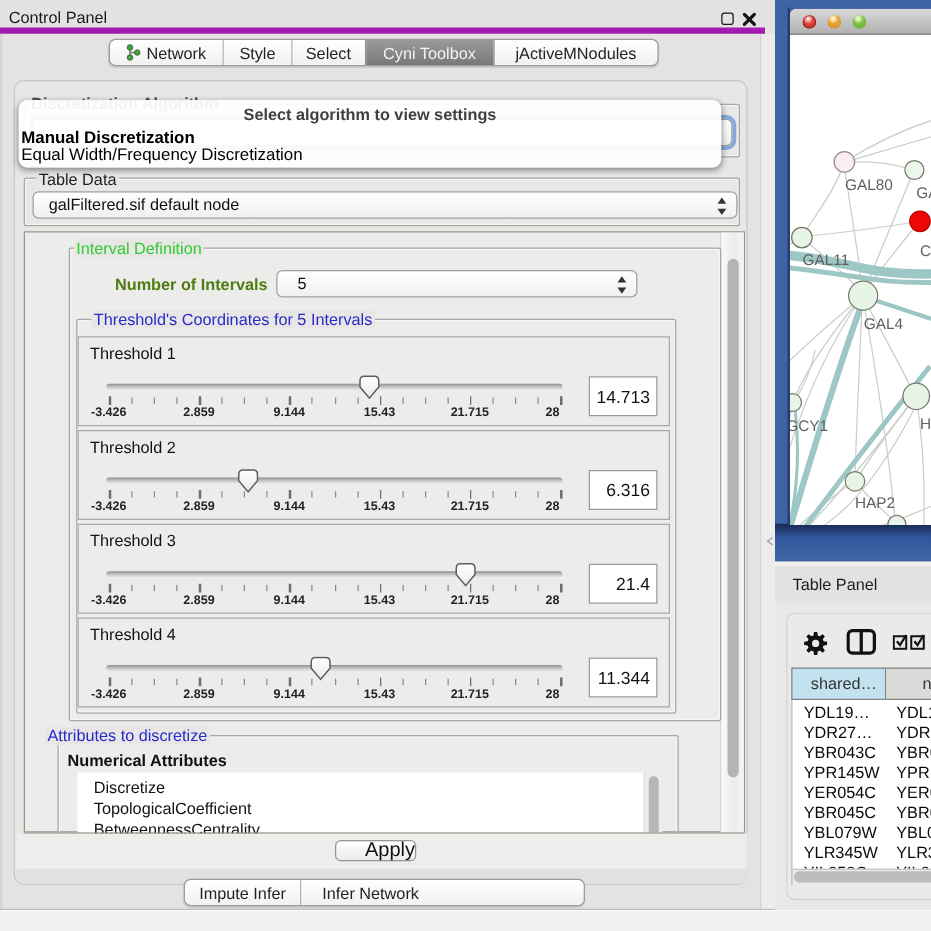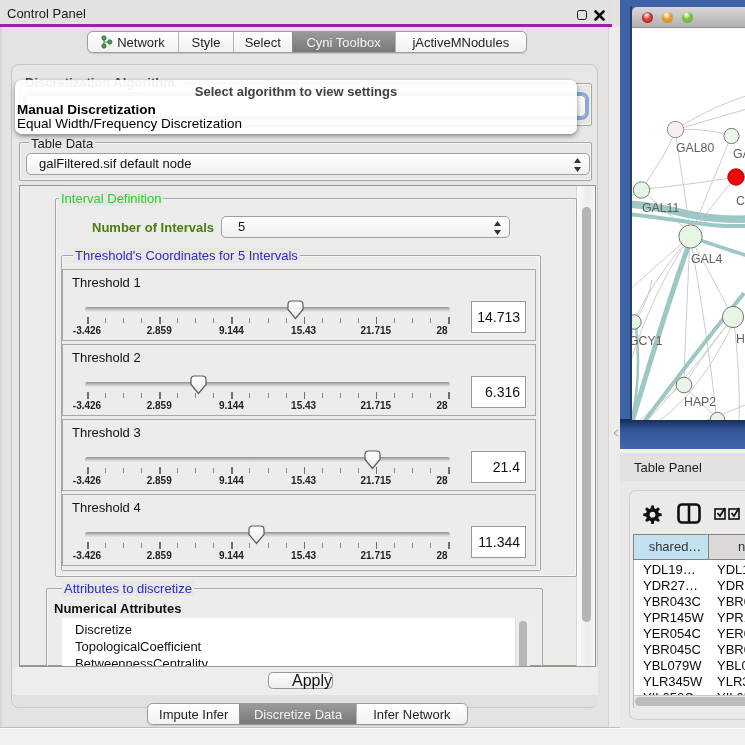--- a/index.html
+++ b/index.html
@@ -1,21 +1,21 @@
 <!DOCTYPE html>
 <html><head><meta charset="utf-8">
 <style>
 * { margin:0; padding:0; box-sizing:border-box; }
 html,body { width:745px; height:745px; overflow:hidden; }
 body { font-family:"Liberation Sans", sans-serif; background:#f1f0ee; position:relative; }
 .abs { position:absolute; }
 
 
 #leftbg { left:0; top:0; width:620px; height:728px; background:#e4e3e1; }
-#titlebar { left:0; top:0; width:612px; height:27px; background:#e3e2e0; border-bottom:3px solid #a21caf; }
+#titlebar { left:0; top:0; width:612px; height:27px; background:#e3e2e0; border-bottom:5px solid #a21caf; }
 #titlebar .t { position:absolute; left:7px; top:6px; font-size:13px; color:#1a1a1a; }
 #floatico { left:577px; top:10px; width:10px; height:10px; border:1.6px solid #1a1a1a; border-radius:2.5px; }
 
 
 .seg { position:absolute; display:flex; height:22px; border:1px solid #9d9b99; border-radius:5.5px; overflow:hidden;
   background:linear-gradient(#ffffff,#f1f1f1); box-shadow:0 1px 1px rgba(0,0,0,.12); }
 .seg span { display:flex; align-items:center; justify-content:center; font-size:13px; color:#232323;
   border-left:1px solid #b7b5b3; height:100%; }
 .seg span:first-child { border-left:none; }
 .seg span.sel { background:linear-gradient(#9a9a9a,#787878); color:#f2f2f2; border-left-color:#8a8a8a; }
@@ -296,39 +296,38 @@
     <div class="tlab" style="left:349.0px">28</div>
     <svg class="thumb" style="left:185.2px" width="17" height="20" viewBox="0 0 17 20">
       <defs></defs>
       <path d="M1,4.5 Q1,1 4.5,1 H12.5 Q16,1 16,4.5 V9.5 L8.5,18.5 L1,9.5 Z" fill="url(#thg)" stroke="#5c5c5c" stroke-width="1.2"></path>
     </svg>
     <div class="vbox">11.344</div>
   </div>
 
 
 <div class="group" style="left:46px;top:588px;width:497px;height:84px"></div>
-<div class="glabel" style="left:62px;top:581px;color:#2929cc">Attributes to discretize</div>
+<div class="glabel" style="left:36px;top:581px;color:#2929cc">Attributes to discretize</div>
 <div class="abs" style="left:54px;top:601px;font-size:13px;font-weight:bold;color:#111">Numerical Attributes</div>
 <div class="abs" id="attrlist">
     <div>Discretize</div>
     <div>TopologicalCoefficient</div>
     <div>BetweennessCentrality</div>
   </div>
 <div class="abs" id="alsb"></div>
 <div class="abs" id="alsbthumb"></div>
 <div class="abs" style="left:19px;top:665.5px;width:577px;height:1px;background:#98968f"></div>
 
 <div class="abs" id="footer"></div>
 <div class="abs" id="strip"></div>
 <div class="abs" id="applybtn">Apply</div>
 
 
 <div class="seg" style="left:147px;top:703px;width:321px">
   <span style="width:92px">Impute Infer</span>
-  <span class="sel" style="width:117px">Discretize Data</span>
   <span style="width:112px">Infer Network</span>
 </div>
 <div class="abs" id="botline"></div>
 
 
 <div class="abs" id="bluewin"></div>
 <div class="abs" id="bluebot"></div>
 <div class="abs" style="left:630px;top:6px;width:2px;height:414px;background:#2a3d6c"></div>
 <div class="abs" id="macbar"></div>
 <div class="tl" style="left:641.5px;background:radial-gradient(circle at 40% 25%,#ffd5d0 0 10%,rgba(255,255,255,0) 40%),radial-gradient(circle at 50% 40%,#ec5048,#cf3830 70%,#9c2d27);box-shadow:inset 0 0 1px 1px rgba(120,20,15,.6)"></div>

